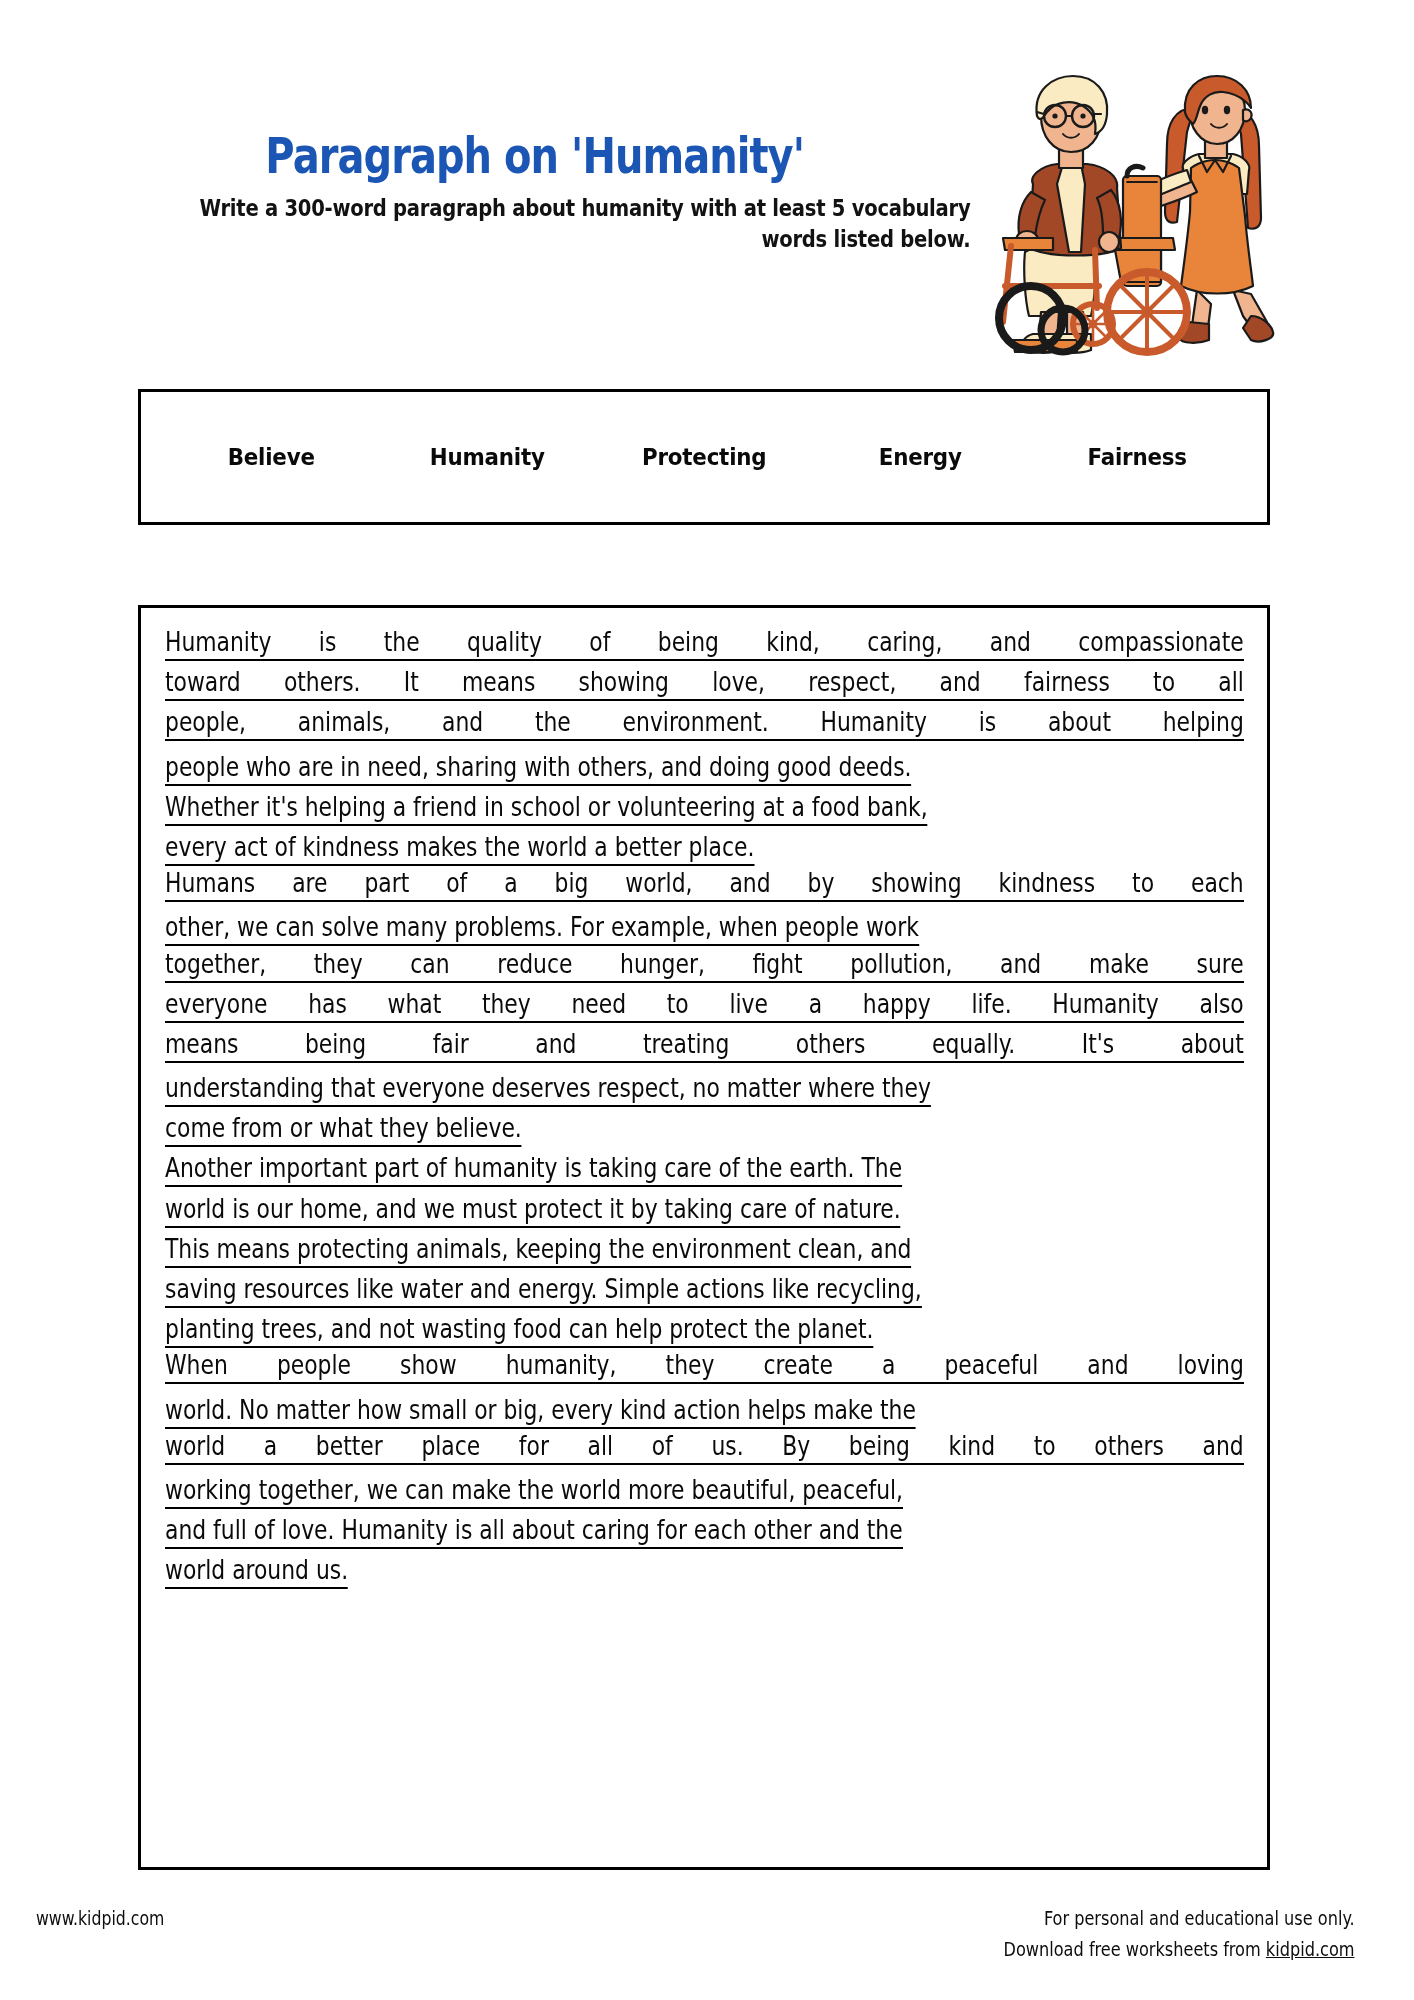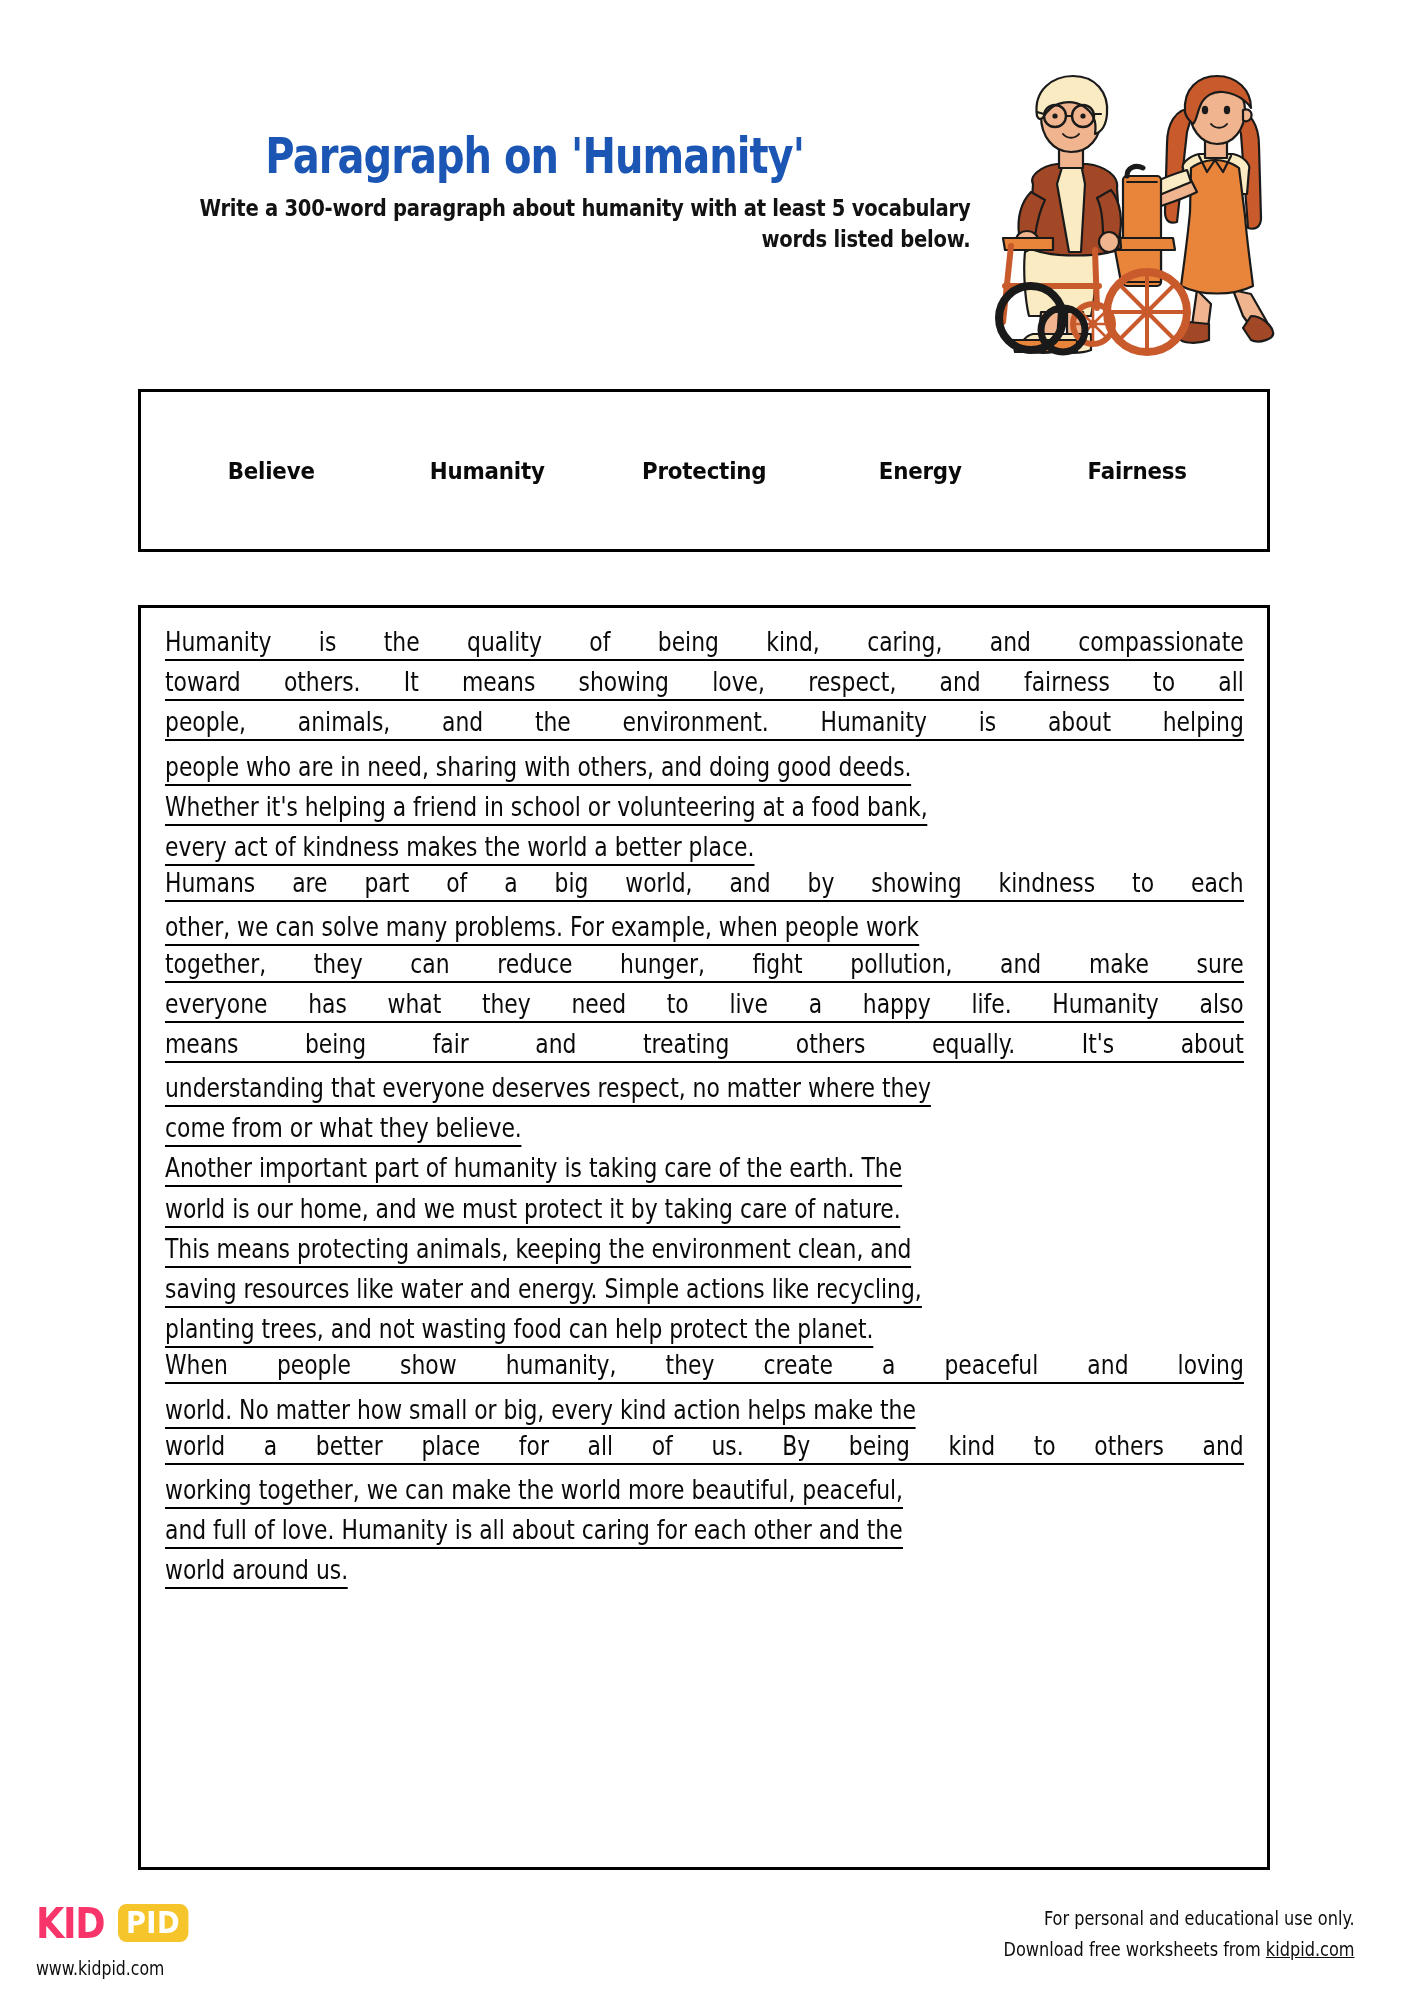--- a/index.html
+++ b/index.html
@@ -63,21 +63,21 @@
     height: 290px;
   }
   .illustration svg { width: 100%; height: 100%; display: block; }
 
   
   .vocab-box {
     position: absolute;
     left: 138px;
     top: 389px;
     width: 1132px;
-    height: 163px;
+    height: 136px;
     border: 3px solid #000000;
     background: #ffffff;
     display: flex;
     flex-direction: column;
     justify-content: center;
   }
   .vocab-row {
     display: flex;
     width: 100%;
     padding: 0 22px;
@@ -485,24 +485,20 @@
             <span class="w">and</span>
           </span>
         </div>
         <div class="essay-line"><span class="txt">working together, we can make the world more beautiful, peaceful,</span></div>
         <div class="essay-line"><span class="txt">and full of love. Humanity is all about caring for each other and the</span></div>
         <div class="essay-line"><span class="txt">world around us.</span></div>
       </div>
     </div>
 
   <div class="footer-logo">
-    <div class="logo-mark">
-      <span class="logo-kid">KID</span>
-      <span class="logo-pid">PID</span>
-    </div>
     <div class="logo-url">www.kidpid.com</div>
   </div>
 
   <div class="footer-note">
     <div>For personal and educational use only.</div>
     <div>
       <span>Download free worksheets from </span><span class="link">kidpid.com</span>
     </div>
   </div>
 

